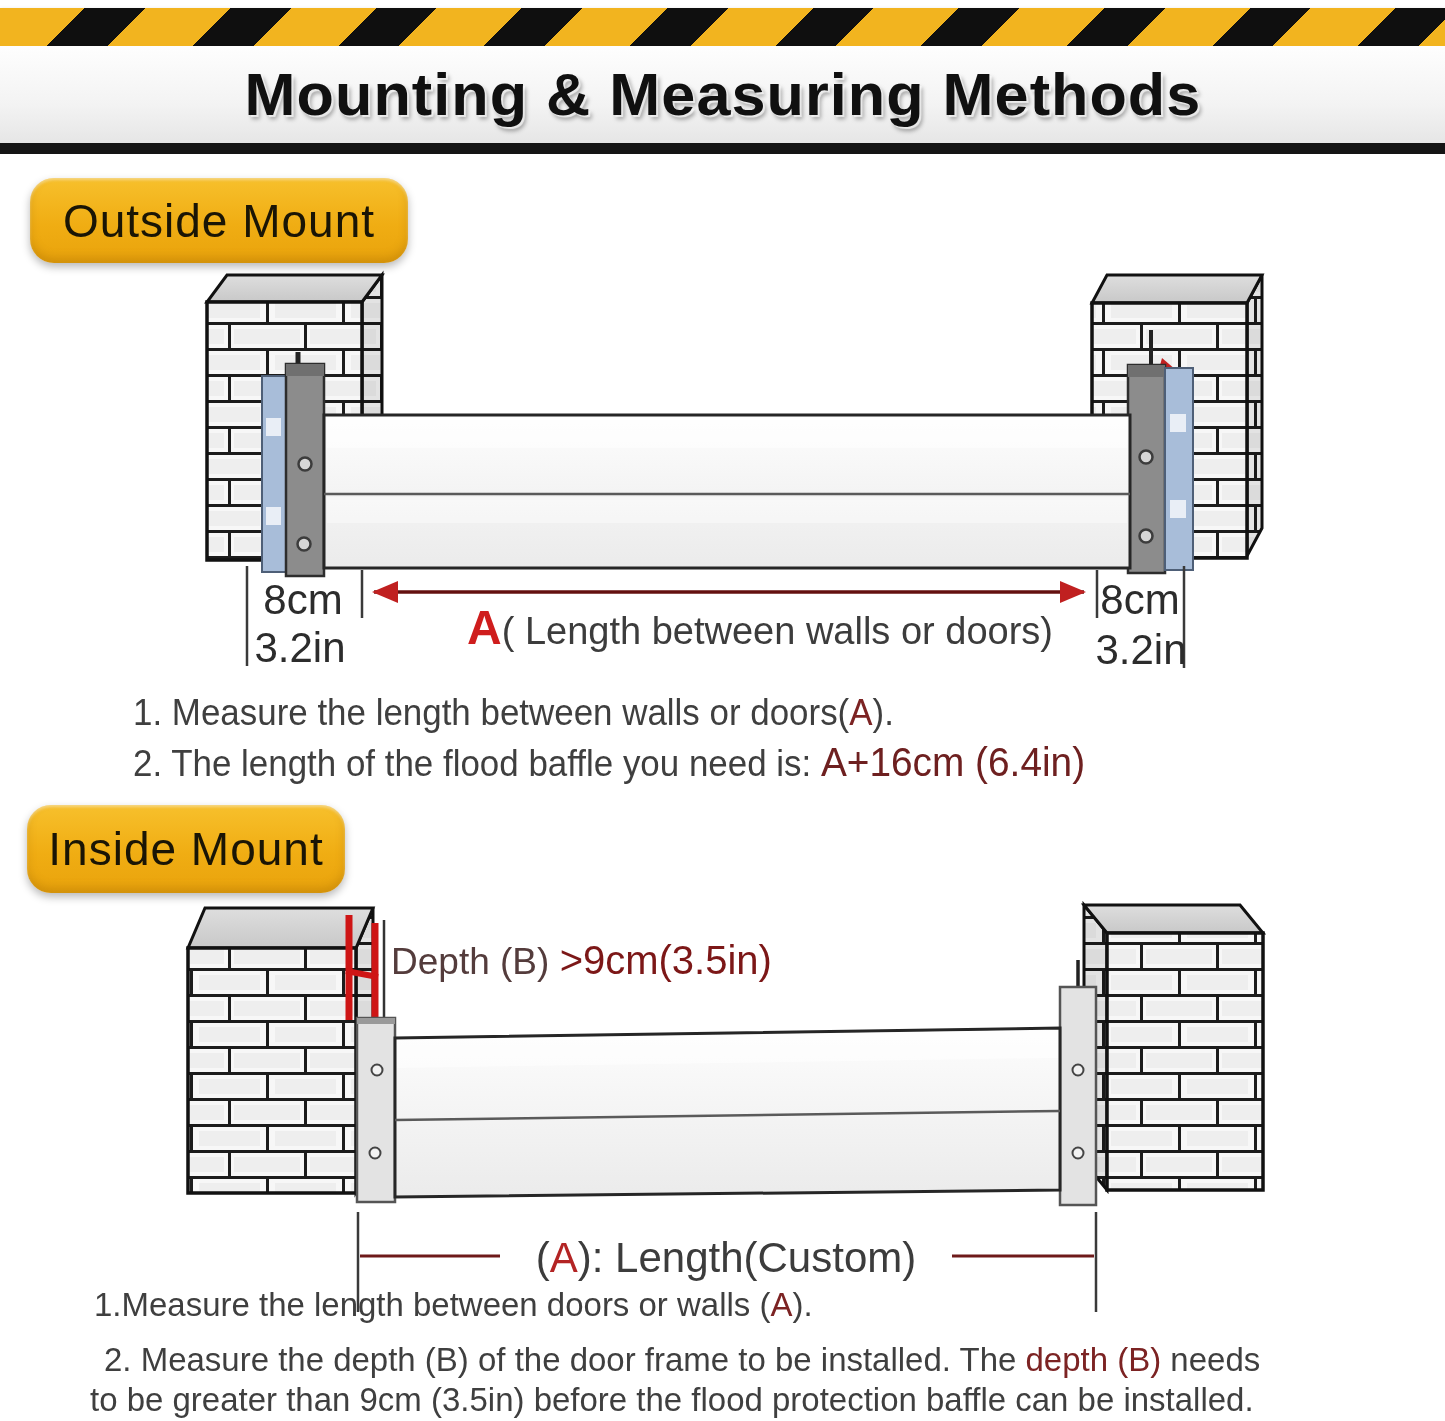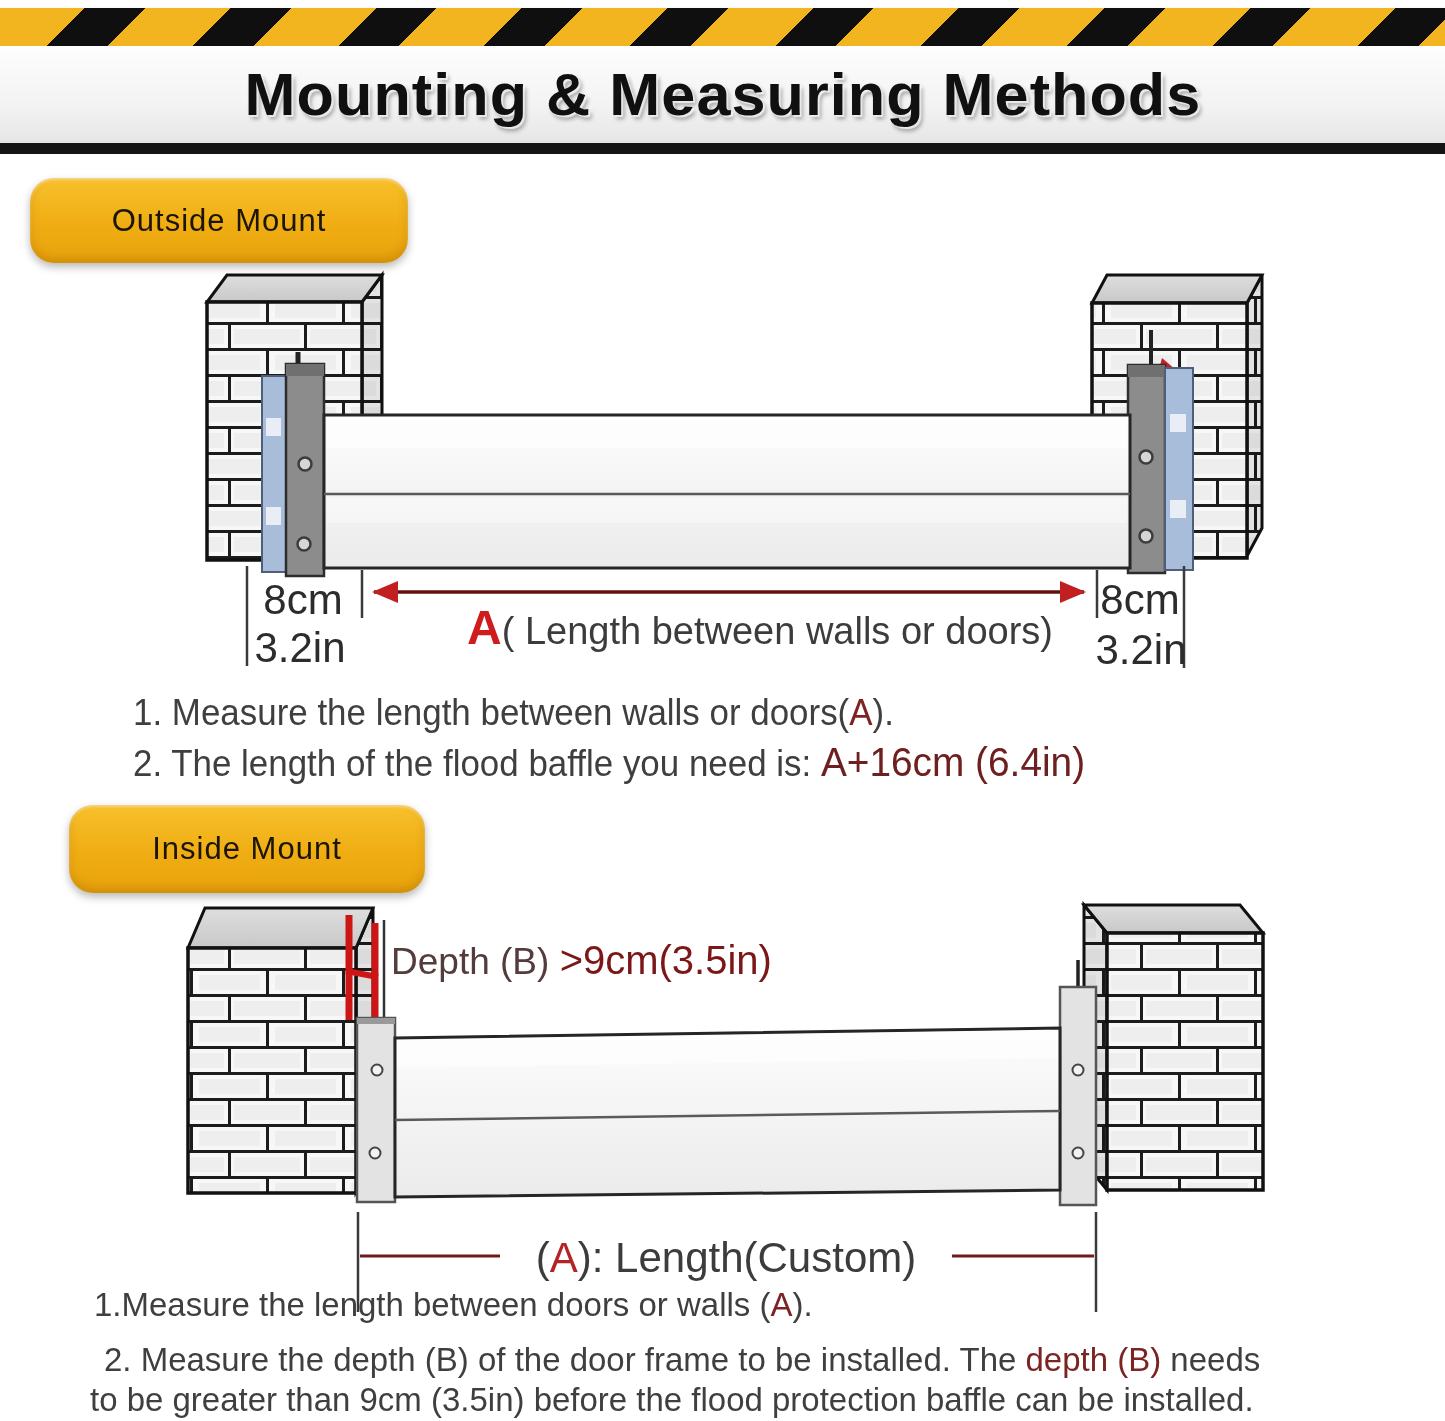--- a/index.html
+++ b/index.html
@@ -22,25 +22,25 @@
   .title-band h1{
     margin:0;font-size:60px;font-weight:bold;color:#101010;letter-spacing:1px;
     text-shadow:2px 2px 1px rgba(255,255,255,.75), 3px 4px 4px rgba(0,0,0,.35);
     transform:scaleX(1.02);
   }
   .black-bar{position:absolute;left:0;top:143px;width:1445px;height:11px;background:#151515;}
   
   .badge{
     position:absolute;display:flex;align-items:center;justify-content:center;
     background:linear-gradient(180deg,#f7c02c 0%,#f0ad13 55%,#e9a30c 100%);
-    border-radius:24px;color:#1a1505;font-size:31px;letter-spacing:1px;
+    border-radius:24px;color:#1a1505;font-size:46px;letter-spacing:1px;
     box-shadow:0 4px 9px rgba(0,0,0,.28), inset 0 -5px 10px rgba(150,95,0,.30), inset 0 2px 3px rgba(255,255,255,.45);
   }
   .badge.outside{left:30px;top:178px;width:378px;height:85px;}
-  .badge.inside{left:27px;top:805px;width:356px;height:88px;margin-left:42px;}
+  .badge.inside{left:27px;top:805px;width:318px;height:88px;}
   
   svg.diagram{position:absolute;left:0;}
   #diagram-outside{top:270px;}
   #diagram-inside{top:890px;}
   svg text{font-family:"Liberation Sans","DejaVu Sans",sans-serif;}
   .dimtxt{font-size:42px;fill:#2c2c2c;}
   .span-a{font-size:48px;font-weight:bold;fill:#cf1d1d;}
   .span-rest{font-size:38px;fill:#3c3c3c;}
   .depth-dark{font-size:37px;fill:#543c3c;}
   .depth-red{font-size:40px;fill:#7c1717;}

